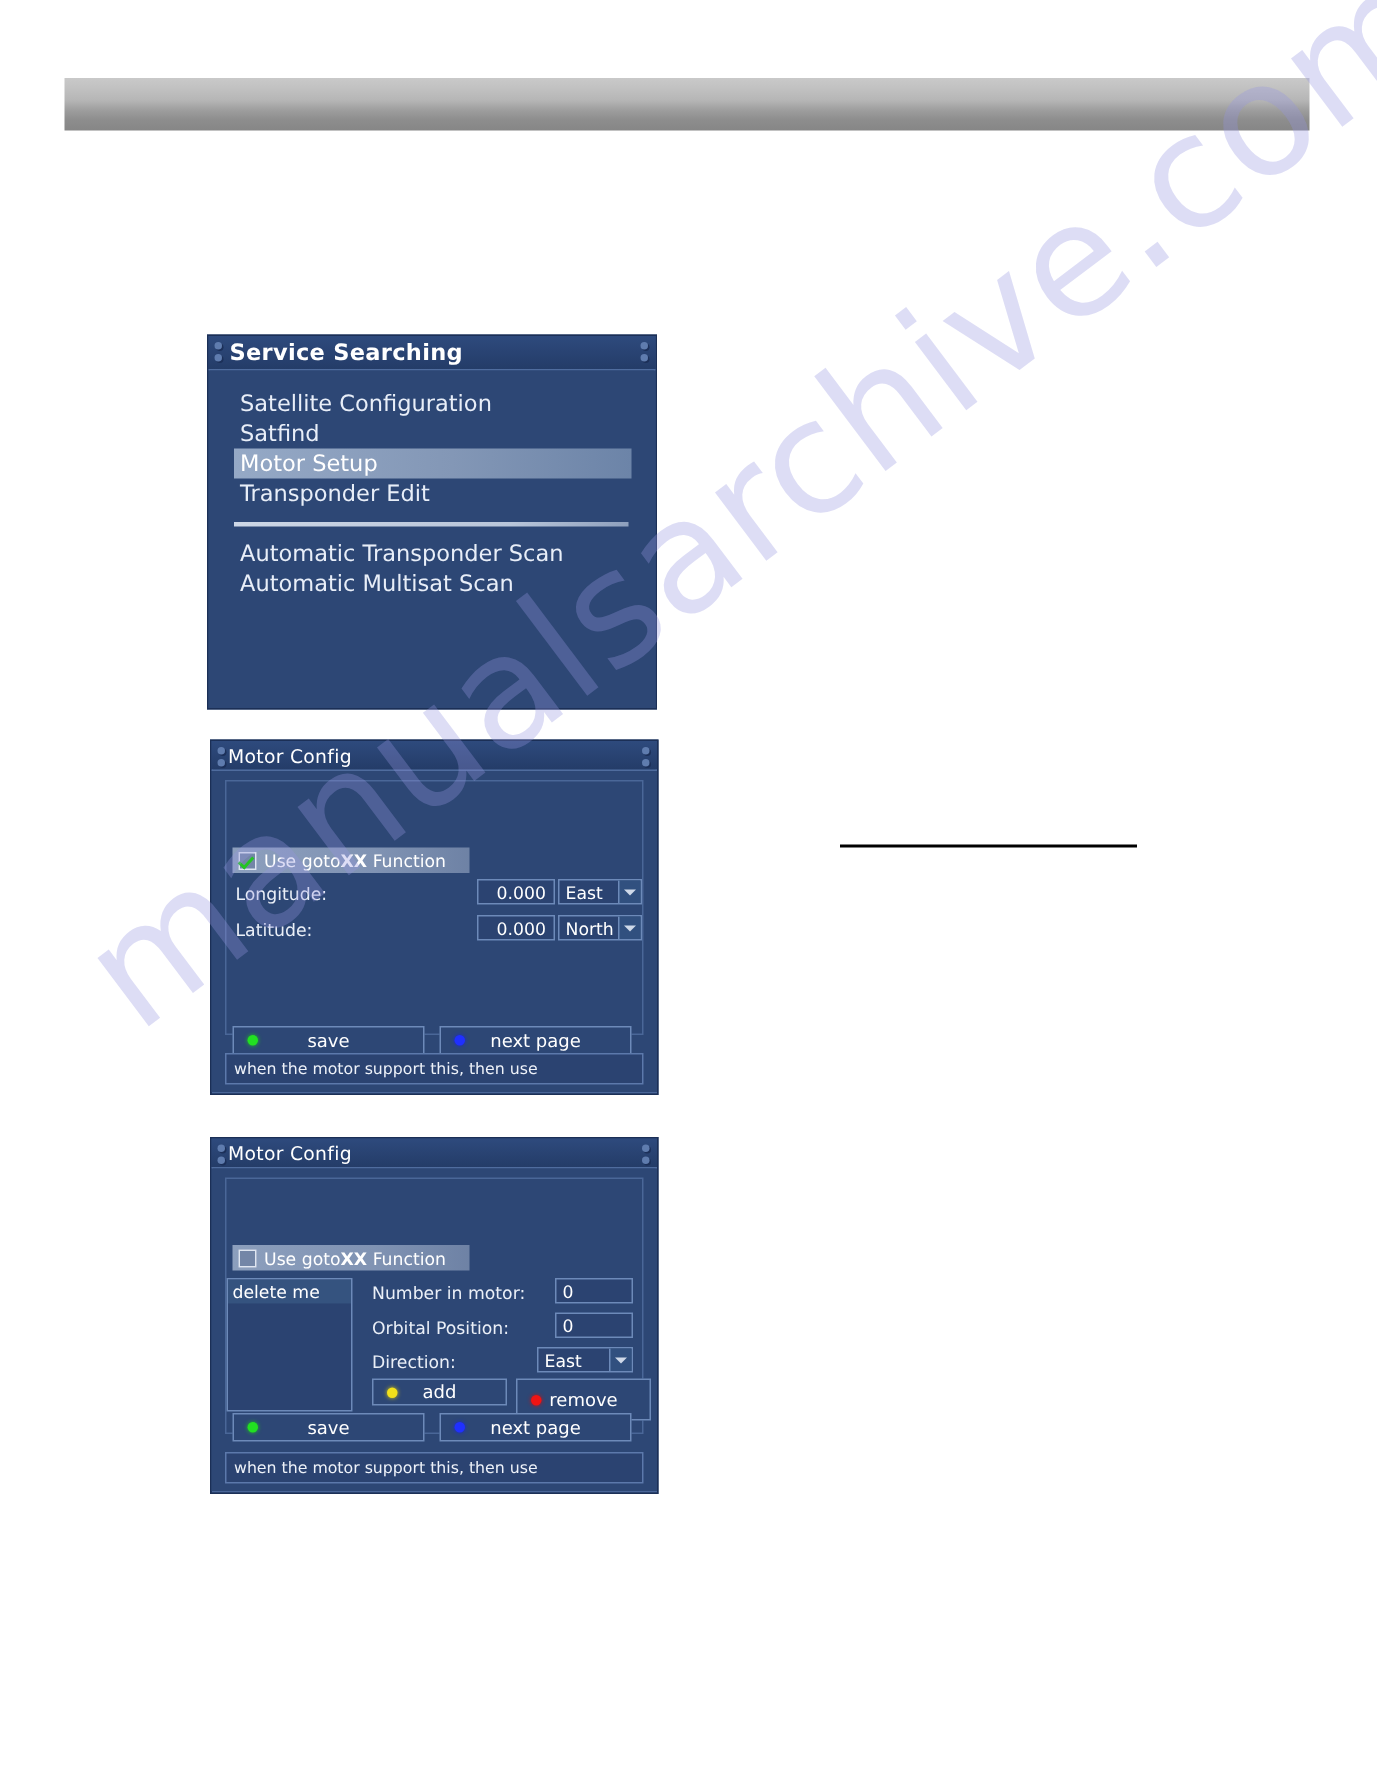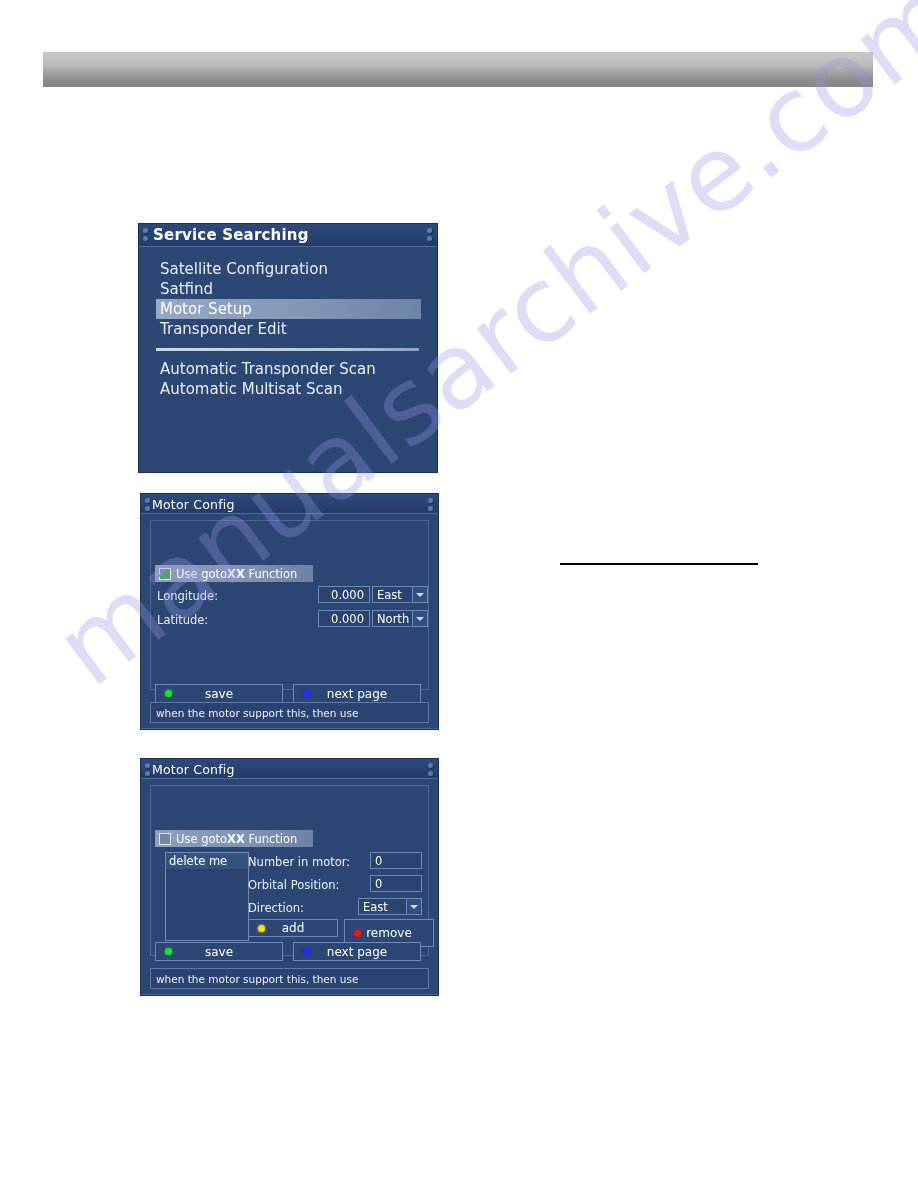--- a/index.html
+++ b/index.html
@@ -422,21 +422,21 @@
     <span class="osd-title">Motor Config</span>
   </div>
   <div class="osd-body">
     <div class="cfg-area">
 
       <div class="checkrow" style="left:4px; top:44px; width:158px;">
         <span class="checkbox"></span>
         <span class="checkrow-label"><span>Use goto</span><b>XX</b><span> Function</span></span>
       </div>
 
-      <div class="listbox" style="left:14px; top:66px; width:84px; height:89px;">
+      <div class="listbox" style="left:0; top:66px; width:84px; height:89px;">
         <div class="listbox-item sel">delete me</div>
       </div>
 
       <span class="field-label" style="left:97px; top:69px;">Number in motor:</span>
       <div class="textbox txt" style="left:219px; top:66px; width:52px; height:17px;">
         <span>0</span>
       </div>
 
       <span class="field-label" style="left:97px; top:92px;">Orbital Position:</span>
       <div class="textbox txt" style="left:219px; top:89px; width:52px; height:17px;">

